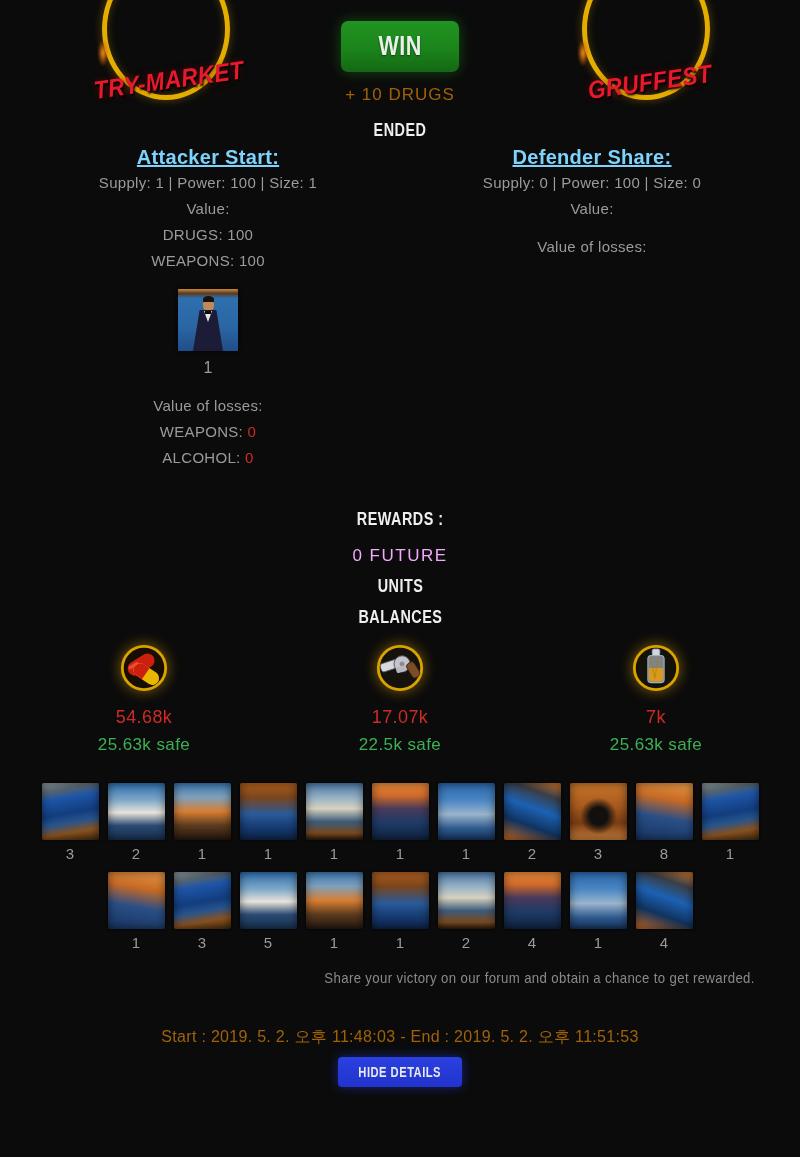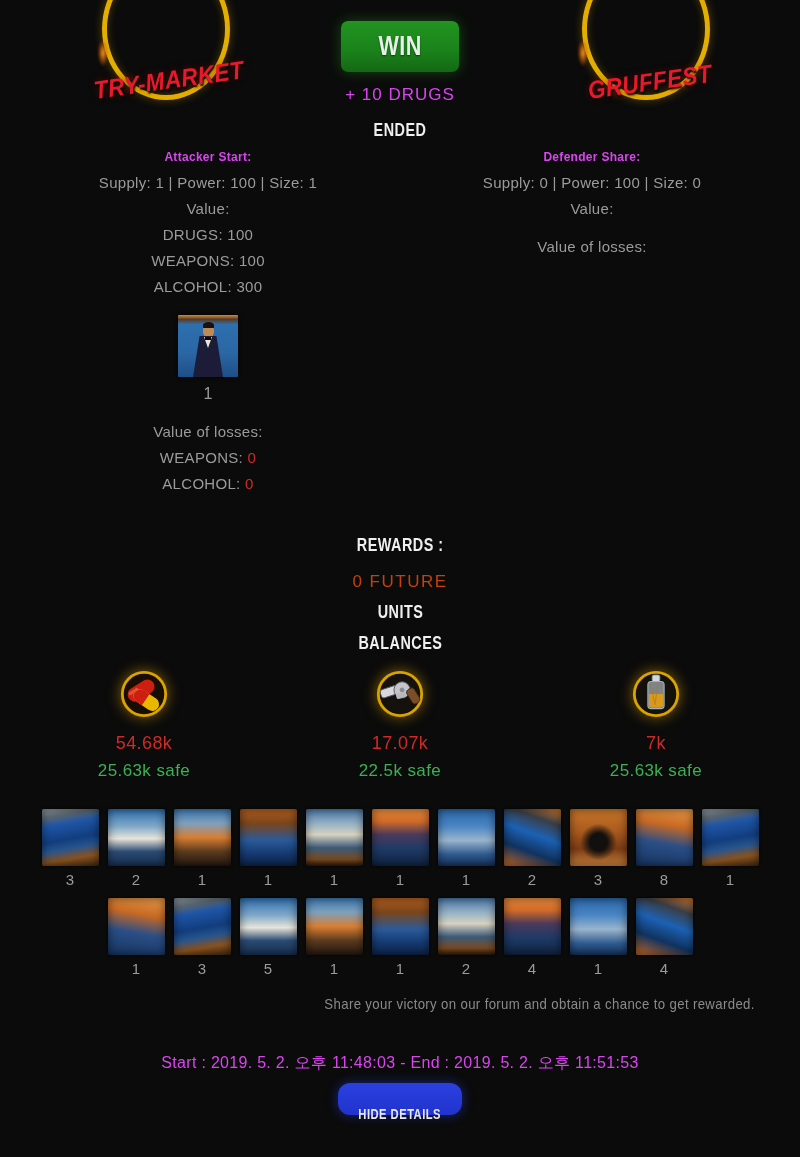--- a/index.html
+++ b/index.html
@@ -26,28 +26,28 @@
           color:#e8192c; transform:rotate(-8deg) scaleX(.9); transform-origin:left bottom;
           letter-spacing:.5px; white-space:nowrap;
           text-shadow:1px 2px 2px rgba(0,0,0,.95), 0 0 8px rgba(130,10,10,.6); }
   .name-left { left:80px; top:76px; }
   .name-right { left:574px; top:76px; }
   .header-center { position:absolute; left:0; right:0; top:8px; text-align:center; }
   .win-btn { display:inline-block; margin-top:13px; width:118px; height:51px; line-height:51px;
           border-radius:7px; background:linear-gradient(180deg,#219421 0%,#1b841b 55%,#146814 100%);
           box-shadow:0 0 14px rgba(40,190,40,.35); text-align:center; }
   .win-btn .cond { font-size:27px; color:#e9efe9; text-shadow:0 1px 2px rgba(0,0,0,.5); }
-  .reward-line { margin-top:13px; font-size:17px; color:#d946ef; letter-spacing:1px; }
+  .reward-line { margin-top:13px; font-size:17px; color:#a16207; letter-spacing:1px; }
   .status-line { margin-top:15px; }
   .status-line .cond { font-size:18px; color:#efefef; }
 
   
   .start-section { display:flex; margin-top:12px; }
   .start-col { width:50%; text-align:center; }
-  .col-title { font-size:12px; font-weight:bold; color:#d946ef; line-height:26px; letter-spacing:.3px; }
+  .col-title { font-size:20px; font-weight:bold; color:#7dd3fc; line-height:26px; letter-spacing:.3px;text-decoration:underline; }
   .stat-line { font-size:15px; line-height:26px; color:#9b9b9b; letter-spacing:.3px; }
   .red { color:#cf2b26; }
   .gap-top { margin-top:12px; }
 
   .avatar-block { margin-top:15px; }
   .avatar { width:60px; height:62px; margin:0 auto; position:relative; overflow:hidden; border-radius:1px;
           background:linear-gradient(180deg,#d08a3a 0%,#5a3a22 7%,#2e6fae 15%,#2a66a4 62%,#1e4e86 100%);
           box-shadow:0 0 4px rgba(0,0,0,.8); }
   .avatar .head { position:absolute; left:25px; top:9px; width:11px; height:13px;
           background:#c08a56; border-radius:45% 45% 40% 40%; }
@@ -57,21 +57,21 @@
           background:#1c1c38; clip-path:polygon(22% 0,78% 0,100% 100%,0 100%); }
   .avatar .shirt { position:absolute; left:26px; top:22px; width:8px; height:11px;
           background:#e8e4da; clip-path:polygon(0 0,100% 0,50% 100%); }
   .avatar .bowtie { position:absolute; left:27px; top:22px; width:6px; height:3px; background:#0a0a0a; }
   .unit-count-main { margin-top:8px; font-size:16px; color:#9b9b9b; }
   .losses-title { margin-top:16px; font-size:15px; line-height:26px; color:#9b9b9b; letter-spacing:.3px; }
 
   
   .rewards { margin-top:38px; text-align:center; }
   .rewards-title .cond { font-size:18px; color:#efefef; }
-  .future-line { margin-top:16px; font-size:17px; color:#c2410c; letter-spacing:1.5px; }
+  .future-line { margin-top:16px; font-size:17px; color:#f0abfc; letter-spacing:1.5px; }
   .units-label, .balances-label { margin-top:10px; }
   .units-label .cond, .balances-label .cond { font-size:18px; color:#efefef; }
 
   
   .balances-row { display:flex; margin-top:14px; }
   .balance-col { width:33.333%; text-align:center; }
   .bal-icon { display:inline-block; width:52px; height:52px;
           filter:drop-shadow(0 0 7px rgba(235,170,0,.55)); }
   .bal-amount { margin-top:9px; font-size:18px; color:#cf2b26; letter-spacing:.4px; }
   .bal-safe { margin-top:7px; font-size:17px; color:#3cb054; letter-spacing:.4px; }
@@ -93,24 +93,24 @@
                      linear-gradient(180deg,#c8762a 0%,#a85a1e 40%,#7a3c14 70%,#c8803a 100%); }
   .art-5 { background:linear-gradient(180deg,#e88a3c 0%,#d06a28 22%,#4a3a5a 45%,#1e3a66 70%,#10233f 100%); }
   .art-6 { background:linear-gradient(180deg,#3c78b0 0%,#7ea0bc 25%,#d87e32 50%,#5a3a1e 75%,#241810 100%); }
   .art-7 { background:linear-gradient(190deg,#e89a4a 0%,#c86a24 30%,#2a4e86 60%,#16345e 100%); }
   .art-8 { background:linear-gradient(180deg,#2a66a8 0%,#4a86c4 30%,#9ab4cc 55%,#2e5a8e 80%,#16335c 100%); }
   .art-9 { background:linear-gradient(180deg,#b4601e 0%,#7a451c 25%,#2a5a9a 55%,#14386e 80%,#0e2448 100%); }
 
   
   .share-line { margin-top:17px; text-align:right; }
   .share-line .cond { font-weight:normal; font-size:15px; color:#8a8a8a; transform:scaleX(.88); letter-spacing:.4px; }
-  .time-line { margin-top:40px; text-align:center; font-size:16px; color:#d946ef; letter-spacing:.3px; }
+  .time-line { margin-top:40px; text-align:center; font-size:16px; color:#a16207; letter-spacing:.3px; }
   .hide-btn-wrap { margin-top:9px; text-align:center; }
-  .hide-btn { display:inline-block; min-width:102px; height:30px; line-height:30px; padding:16px 10px;
-          border:none; border-radius:12px; cursor:pointer;
+  .hide-btn { display:inline-block; min-width:102px; height:30px; line-height:30px; padding:0 10px;
+          border:none; border-radius:4px; cursor:pointer;
           background:linear-gradient(180deg,#2a40e0 0%,#2133cc 100%);
           box-shadow:0 0 12px rgba(40,70,255,.45); }
   .hide-btn .cond { font-size:14px; color:#e8e8ef; }
 </style>
 </head>
 <body>
 
 <div class="page">
   <div class="content">
 
@@ -127,21 +127,20 @@
     </div>
 
     <div class="start-section">
       <div class="start-col">
         <div class="col-title">Attacker Start:</div>
         <div class="stat-line">Supply: 1 | Power: 100 | Size: 1</div>
         <div class="stat-line">Value:</div>
         <div>
             <div class="stat-line"><span>DRUGS: </span><span>100</span></div>
             <div class="stat-line"><span>WEAPONS: </span><span>100</span></div>
-            <div class="stat-line"><span>ALCOHOL: </span><span>300</span></div>
           </div>
 
         <div class="avatar-block">
           <div class="avatar">
             <div class="head"></div>
             <div class="body"></div>
             <div class="shirt"></div>
             <div class="bowtie"></div>
           </div>
           <div class="unit-count-main">1</div>

